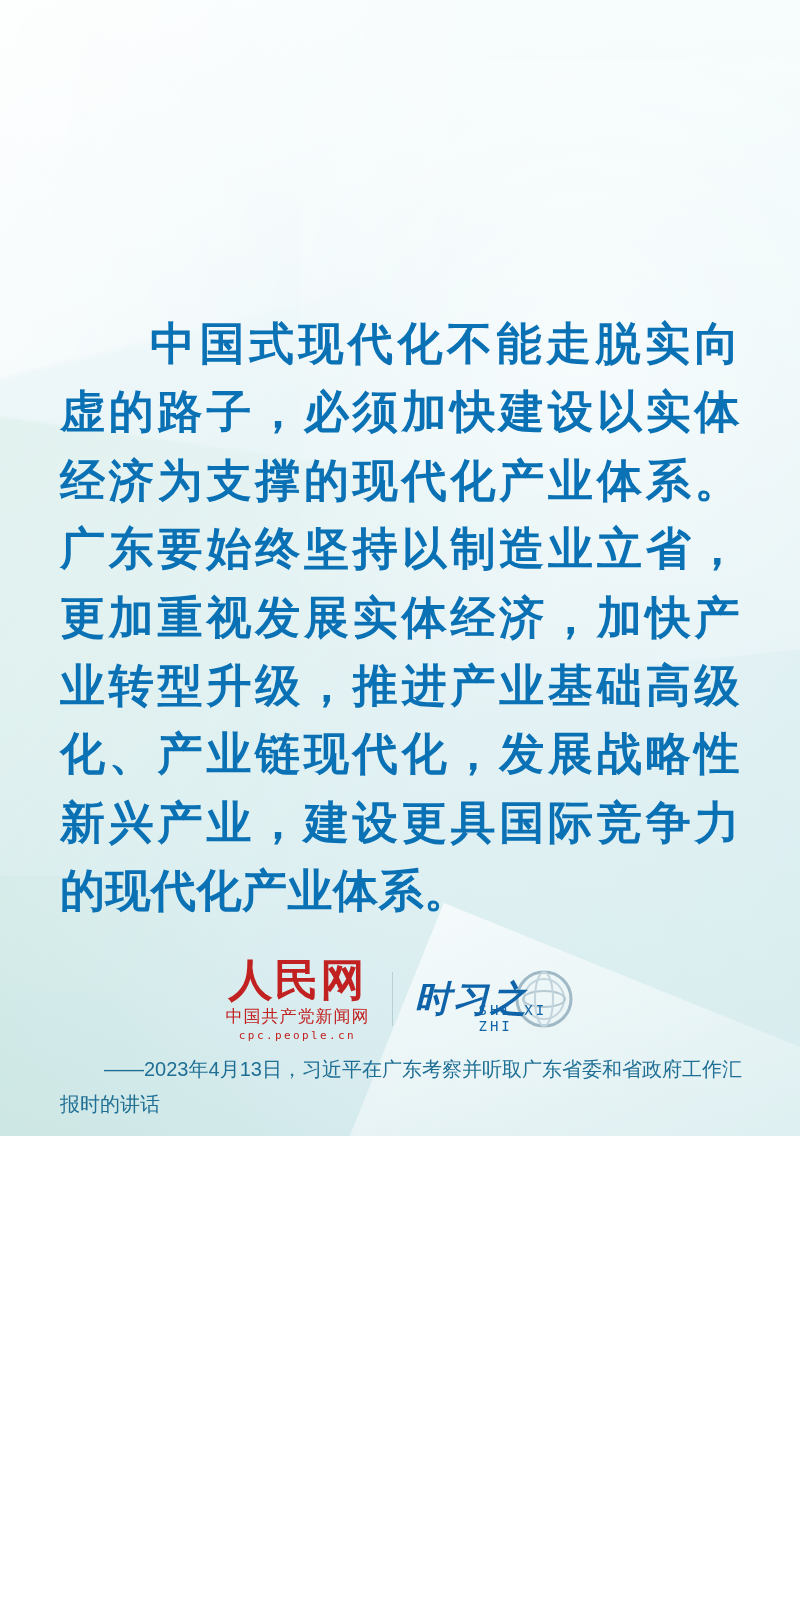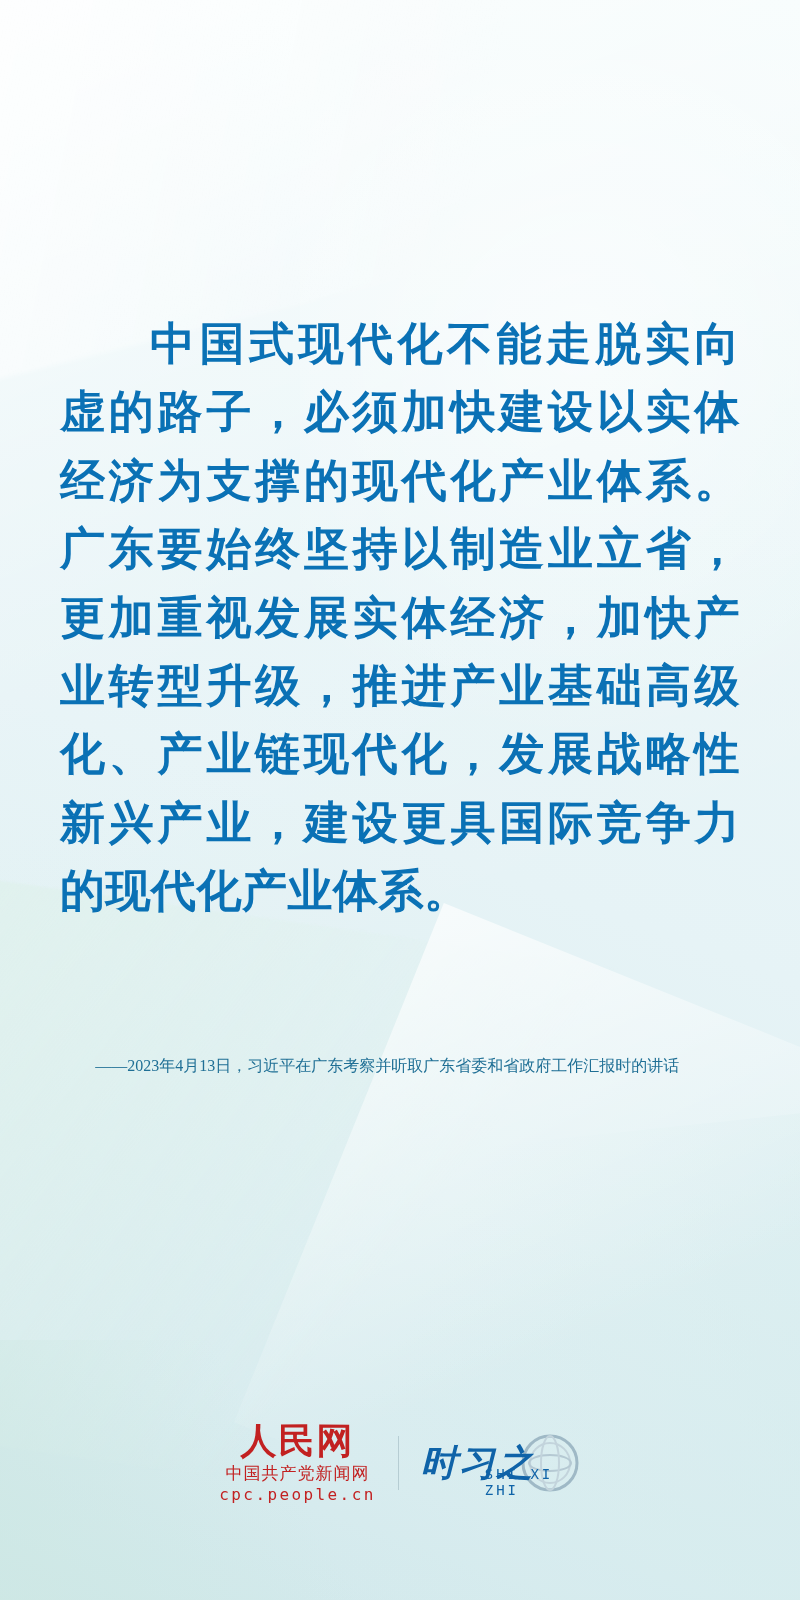--- a/index.html
+++ b/index.html
@@ -8,21 +8,21 @@
   }
   body {
     width: 800px;
     height: 1600px;
     font-family: "Liberation Sans", sans-serif;
     overflow: hidden;
   }
   .poster {
     position: relative;
     width: 800px;
-    height: 1600px;
+    height: 1136px;
     background:
       linear-gradient(160deg, rgba(255,255,255,0.75) 0%, rgba(255,255,255,0.10) 38%, rgba(255,255,255,0.0) 60%),
       linear-gradient(200deg, #f2fbfb 0%, #eaf6f8 28%, #e6f3f6 52%, #dff0f2 70%, #d8ecef 86%, #cfe7ea 100%);
     overflow: hidden;
   }
   
   .band {
     position: absolute;
     pointer-events: none;
   }
@@ -81,61 +81,61 @@
     text-align: justify;
     text-justify: inter-ideograph;
     font-family: "DejaVu Sans", "Liberation Sans", sans-serif;
   }
   .attribution {
     position: absolute;
     left: 60px;
     right: 58px;
     top: 1052px;
     color: #1f6f95;
-    font-size: 16px;
+    font-size: 20px;
     line-height: 1.75;
     text-indent: 2.2em;
     text-align: justify;
-    font-family: Liberation Serif, serif;
+    font-family: Liberation Sans, sans-serif;
   }
   .footer {
     position: absolute;
     left: 0;
     right: 0;
     bottom: 92px;
     height: 90px;
     display: flex;
     align-items: center;
     justify-content: center;
     gap: 16px;
   }
   .brand {
     display: flex;
     flex-direction: column;
     align-items: center;
     line-height: 1;
   }
   .brand-main {
     color: #c22121;
-    font-size: 36px;
+    font-size: 44px;
     font-weight: 700;
     letter-spacing: 2px;
     font-family: "DejaVu Sans", "Liberation Sans", sans-serif;
   }
   .brand-sub {
     margin-top: 6px;
     color: #c22121;
     font-size: 17px;
     letter-spacing: 1px;
     font-family: "DejaVu Sans", "Liberation Sans", sans-serif;
   }
   .brand-url {
     margin-top: 5px;
     color: #c22121;
-    font-size: 16px;
+    font-size: 11px;
     letter-spacing: 2.4px;
     font-family: "DejaVu Sans Mono", monospace;
   }
   .divider-v {
     width: 1px;
     height: 54px;
     background: rgba(120,150,160,0.35);
     margin: 0 6px;
   }
   .column-logo {

